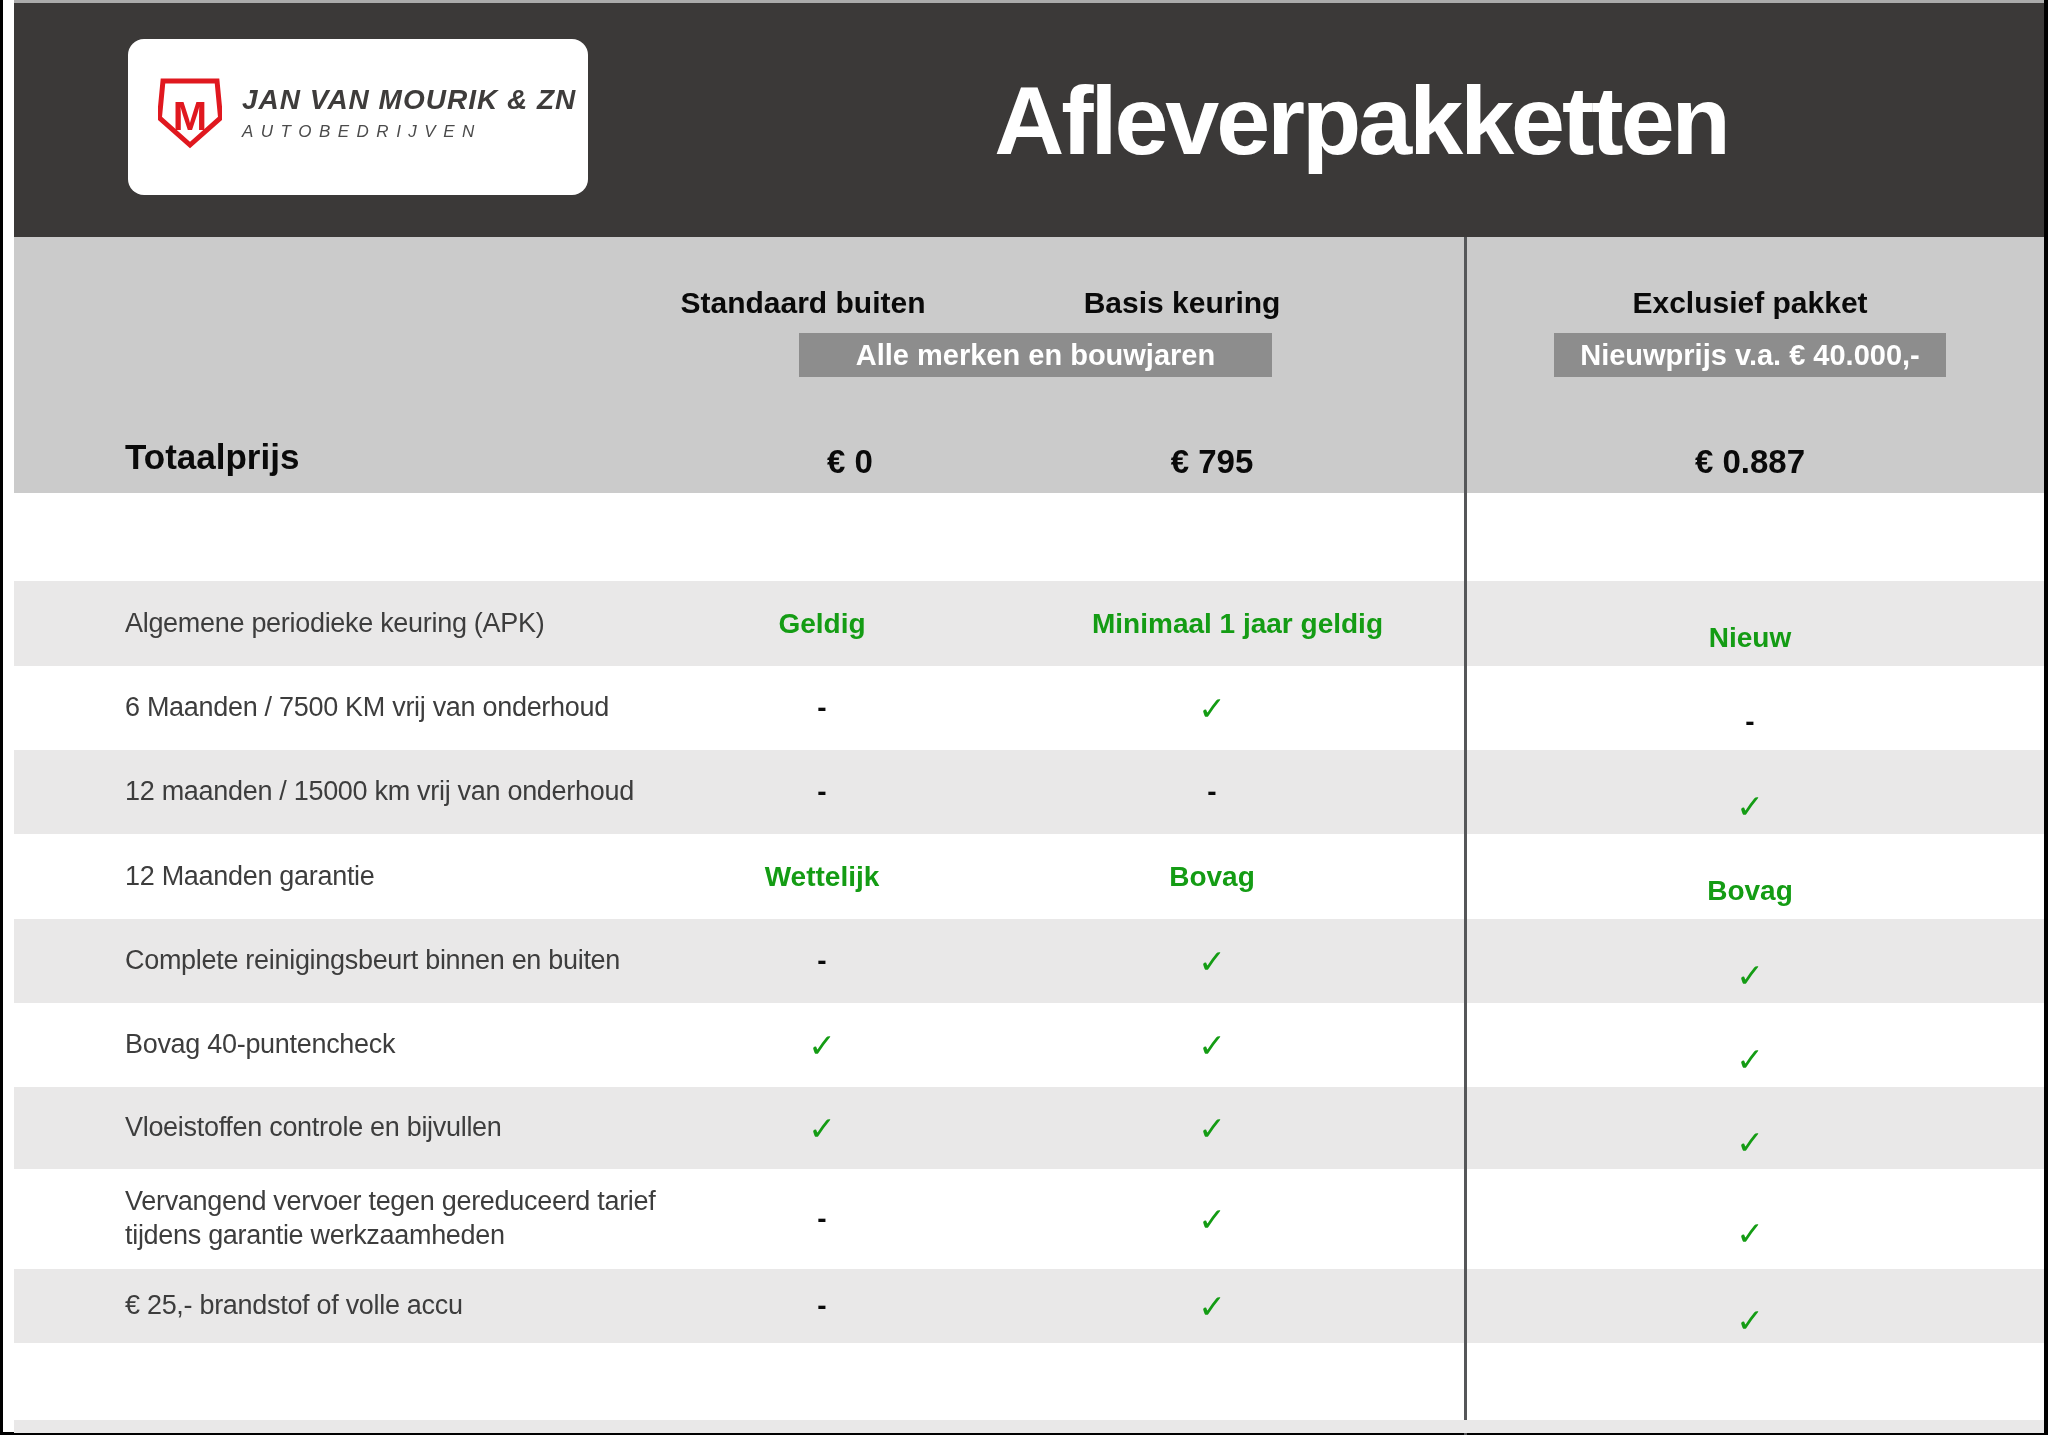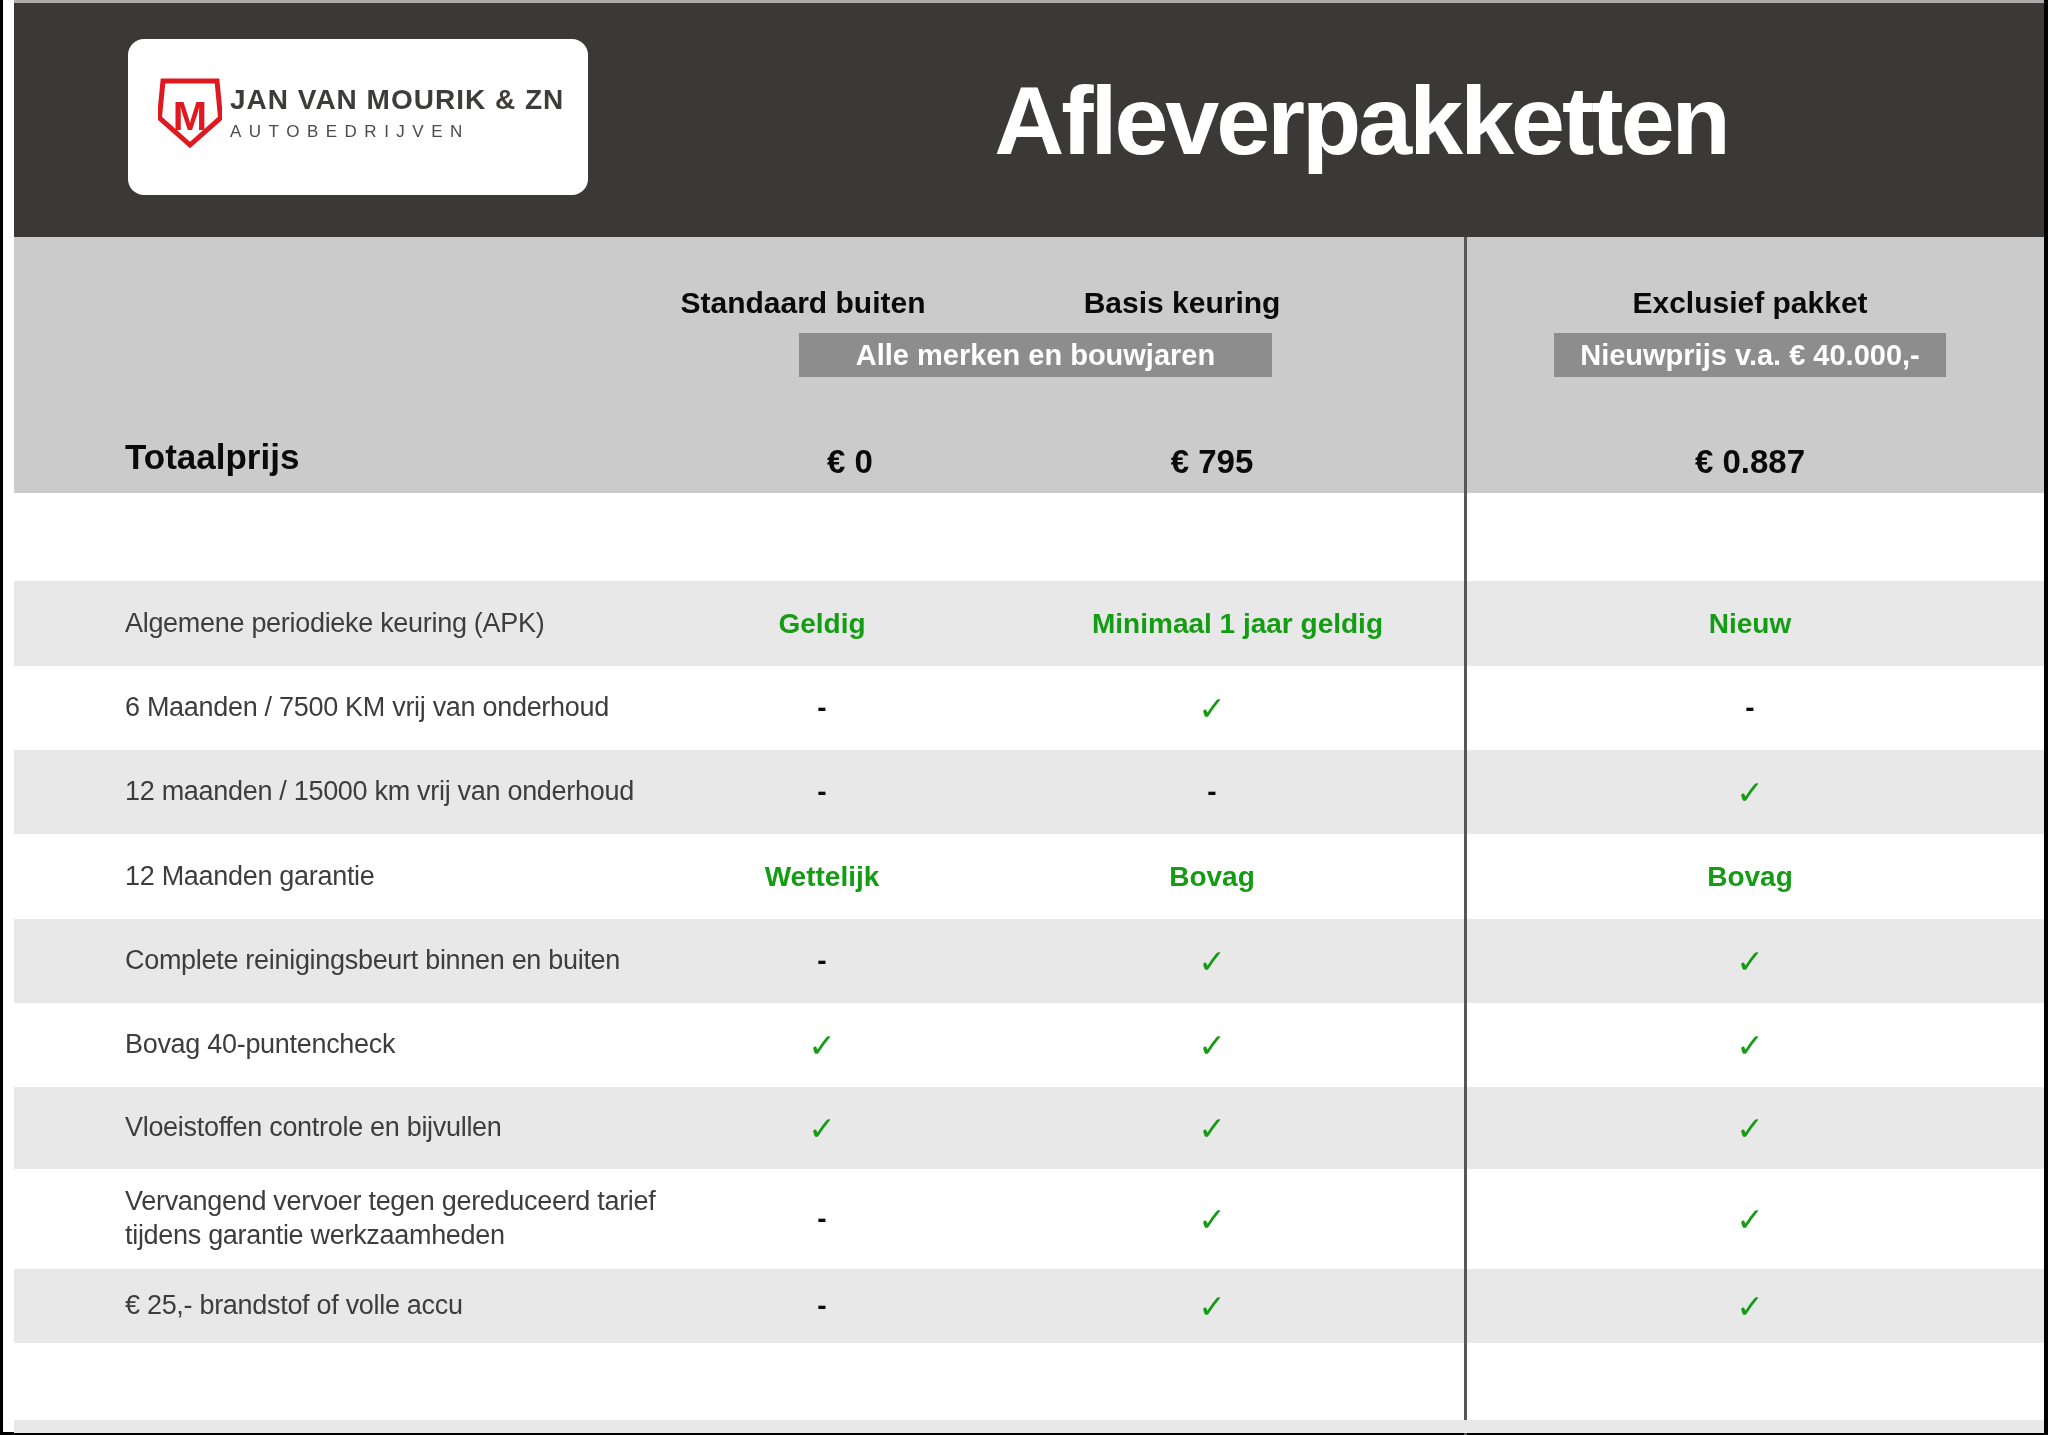--- a/index.html
+++ b/index.html
@@ -30,21 +30,21 @@
   .content{position:absolute;left:14px;top:3px;width:2030px;height:1429px;}
 
   
   .header{position:absolute;left:0;top:0;width:2030px;height:234px;background:var(--header-dark);}
   .logo-card{
     position:absolute;left:114px;top:36px;width:460px;height:156px;
     background:#ffffff;border-radius:16px;
   }
   .logo-inner{position:absolute;left:30px;top:38px;display:flex;align-items:center;}
   .shield{width:64px;height:72px;flex:0 0 auto;}
-  .brand-text{margin-left:8px;}
+  .brand-text{margin-left:20px;font-style:italic;}
   .brand-name{
     font-size:28px;font-weight:700;color:#3e3c3b;letter-spacing:1px;white-space:nowrap;
   }
   .brand-sub{
     margin-top:6px;font-size:17px;font-weight:400;color:#4b4b4b;letter-spacing:7.5px;white-space:nowrap;
   }
   .page-title{
     position:absolute;left:847px;top:48px;width:1000px;height:140px;
     display:flex;align-items:center;justify-content:center;
     font-size:97px;font-weight:700;letter-spacing:-3px;color:#ffffff;
@@ -95,21 +95,21 @@
     position:absolute;left:111px;top:50%;transform:translateY(-50%);
     width:600px;font-size:27px;font-weight:400;color:var(--label-ink);
     letter-spacing:-0.3px;line-height:1.25;
   }
   .cell{
     position:absolute;top:50%;transform:translateY(-50%);
     width:240px;text-align:center;white-space:nowrap;
   }
   .cell-s{left:688px;}
   .cell-b{left:1078px;}
-  .cell-e{left:1616px;}
+  .cell-e{left:1616px;margin-top:14px;}
   .cell.word{color:var(--green);font-size:28px;font-weight:700;}
   .cell.check{color:var(--green);font-size:33px;font-weight:400;}
   .cell.dash{color:#0a0a0a;font-size:28px;font-weight:700;}
 
   
   .divider{position:absolute;left:1450px;top:234px;width:3px;height:1198px;background:var(--divider);}
 
   
   .footer-strip{position:absolute;left:0;top:1417px;width:2030px;height:13px;background:var(--row-gray);}
 </style>

